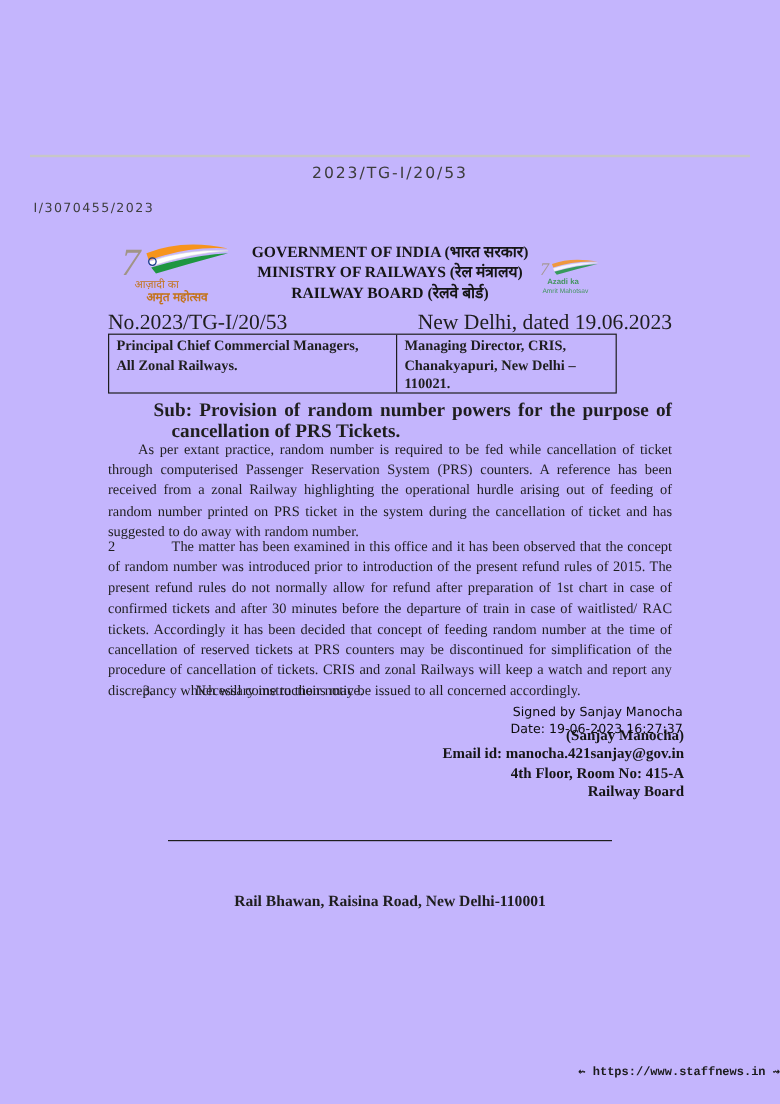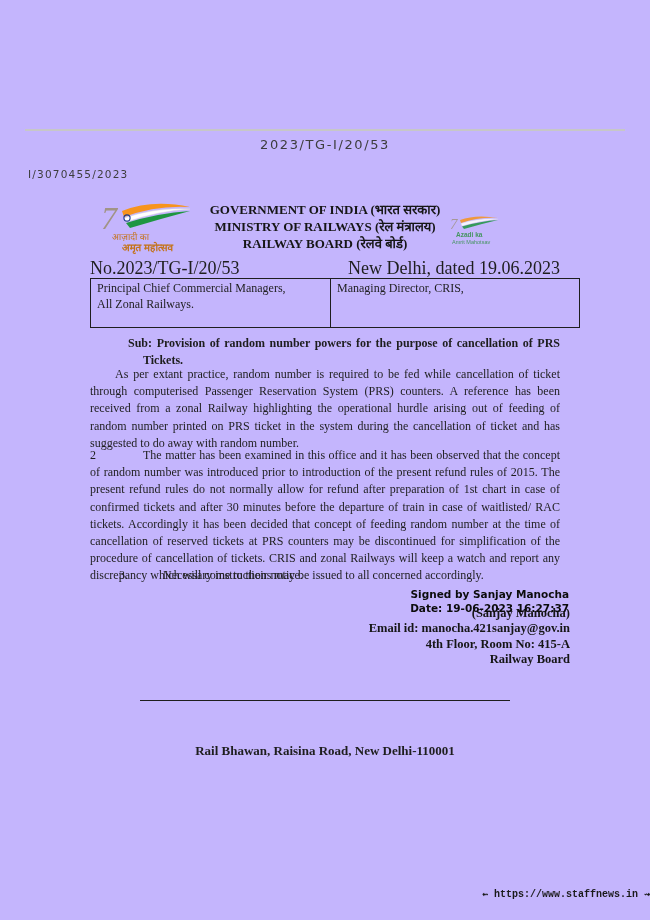--- a/index.html
+++ b/index.html
@@ -33,52 +33,52 @@
     color:#161616;
   }
   .logo-left{position:absolute;top:196px;left:100px;width:95px;height:58px;}
   .logo-right{position:absolute;top:212px;left:448px;width:56px;height:36px;opacity:.85;}
   .ref-date-row{
     position:absolute;top:258px;left:90px;width:470px;
     display:flex;justify-content:space-between;
     font-size:18px;
   }
   .addr-table{
-    position:absolute;top:278px;left:90px;width:490px;height:50px;
+    position:absolute;top:278px;left:90px;width:424px;height:50px;
     border:1.6px solid #1e1e1e;
     display:flex;box-sizing:border-box;
-    font-weight:normal;font-size:12px;line-height:15.5px;
+    font-weight:bold;font-size:12px;line-height:15.5px;
   }
   .addr-cell{padding:2px 6px;box-sizing:border-box;}
   .addr-cell.left{width:240px;border-right:1.6px solid #1e1e1e;}
   .addr-cell.right{flex:1;}
   .subject{
     position:absolute;top:335px;left:90px;width:470px;
     box-sizing:border-box;padding-left:53px;text-indent:-15px;
-    font-weight:bold;font-size:12px;line-height:16.5px;
+    font-weight:bold;font-size:16px;line-height:16.5px;
     text-align:justify;
   }
   .para{
     position:absolute;left:90px;width:470px;
     font-size:12px;line-height:17.2px;text-align:justify;
   }
   .para1{top:366px;text-indent:25px;}
   .para2{top:447px;}
   .para3{top:567px;margin-left:29px;}
   .pnum2{display:inline-block;width:53px;text-indent:0;}
   .pnum3{display:inline-block;width:44px;text-indent:0;}
   .signature{
     position:absolute;top:590px;right:80px;
     text-align:right;font-weight:bold;font-size:12.5px;line-height:15.4px;
     color:#161616;
   }
   .sig-digital{
     position:absolute;top:-2px;right:1px;z-index:2;
     font-family:"DejaVu Sans", sans-serif;
-    font-size:10.5px;font-weight:bold;line-height:13.5px;
+    font-size:10.5px;font-weight:normal;line-height:13.5px;
     color:#0c0c0c;white-space:nowrap;text-align:right;
   }
   .sig-serif{padding-top:16px;position:relative;z-index:1;}
   .sig-divider{
     position:absolute;top:700px;left:140px;width:370px;
     border-top:1.6px solid #1e1e1e;
   }
   .office-address{
     position:absolute;top:743px;left:90px;width:470px;
     text-align:center;font-weight:bold;font-size:13px;
@@ -134,20 +134,21 @@
     <span>New Delhi, dated 19.06.2023</span>
   </div>
 
   <div class="addr-table">
     <div class="addr-cell left">
       <div>Principal Chief Commercial Managers,</div>
       <div>All Zonal Railways.</div>
     </div>
     <div class="addr-cell right">
       <div>Managing Director, CRIS,</div>
+      <div>Chanakyapuri, New Delhi – 110021.</div>
     </div>
   </div>
 
   <div class="subject">Sub: Provision of random number powers for the purpose of cancellation of PRS Tickets.</div>
 
   <div class="para para1">As per extant practice, random number is required to be fed while cancellation of ticket through computerised Passenger Reservation System (PRS) counters. A reference has been received from a zonal Railway highlighting the operational hurdle arising out of feeding of random number printed on PRS ticket in the system during the cancellation of ticket and has suggested to do away with random number.</div>
 
   <div class="para para2">
     <span class="pnum2">2</span><span>The matter has been examined in this office and it has been observed that the concept of random number was introduced prior to introduction of the present refund rules of 2015. The present refund rules do not normally allow for refund after preparation of 1st chart in case of confirmed tickets and after 30 minutes before the departure of train in case of waitlisted/ RAC tickets. Accordingly it has been decided that concept of feeding random number at the time of cancellation of reserved tickets at PRS counters may be discontinued for simplification of the procedure of cancellation of tickets. CRIS and zonal Railways will keep a watch and report any discrepancy which will come to their notice.</span>
   </div>

